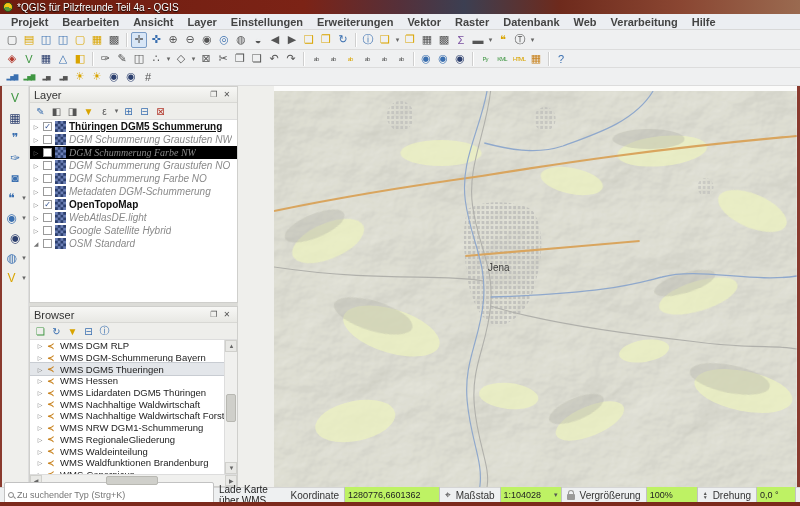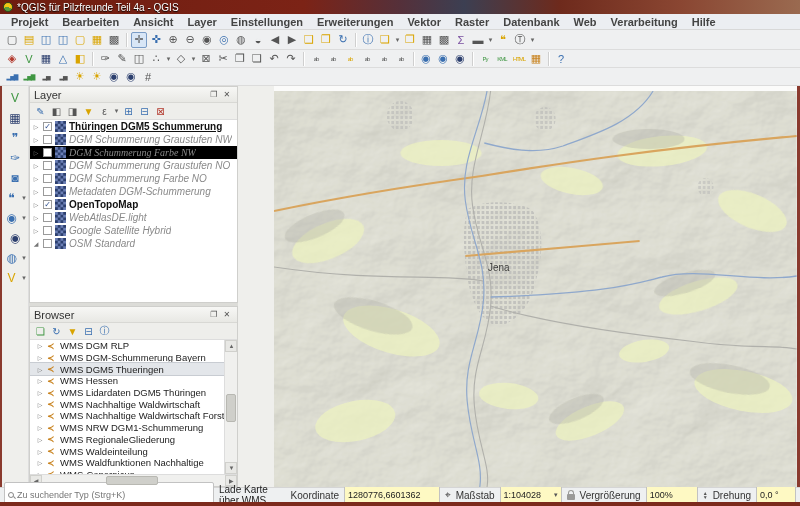--- a/index.html
+++ b/index.html
@@ -97,21 +97,21 @@
   
   .statusbar { height:15px; flex:0 0 15px; background:#eef0f1; border-top:1px solid #d5d5d5;
     display:flex; align-items:center; font-size:10px; color:#333; padding:0 4px; gap:5px; }
   .searchbox { width:210px; height:12px; background:#fff; border:1px solid #c2c2c2; border-radius:2px;
     display:flex; align-items:center; padding:12px 3px; gap:3px; }
   .searchbox input { border:none; outline:none; flex:1; font-size:9px; color:#999; font-family:inherit; background:transparent; }
   .mag { width:6px; height:6px; border:1px solid #888; border-radius:50%; position:relative; flex:0 0 6px; }
   .mag::after { content:""; position:absolute; width:3px; height:1px; background:#888; transform:rotate(45deg); right:-3px; bottom:-1px; }
   .sb-msg { flex:1; color:#222; }
   .sb-label { color:#333; }
-  .sb-box { background:#fef9c3; border:1px solid #c2c2c2; height:20px; display:flex; align-items:center;
+  .sb-box { background:#bef264; border:1px solid #c2c2c2; height:20px; display:flex; align-items:center;
     padding:0 3px; font-size:9px; color:#222; }
   .spin { display:flex; flex-direction:column; font-size:5px; line-height:4px; color:#555; }
   .lock { width:8px; height:6px; background:#9a9a98; border-radius:1px; position:relative; margin-top:3px; }
   .lock::before { content:""; position:absolute; top:-4px; left:1px; width:4px; height:4px;
     border:1.5px solid #9a9a98; border-bottom:none; border-radius:3px 3px 0 0; }
   .bottom-strip { height:4px; flex:0 0 4px; background:#7c2a1c; }
 </style>
 </head>
 <body>
 
@@ -418,21 +418,21 @@
               <span class="blabel">WMS RegionaleGliederung</span>
             </div>
             <div class="brow">
               <span class="exp">▷</span>
               <span class="wms">≺</span>
               <span class="blabel">WMS Waldeinteilung</span>
             </div>
             <div class="brow">
               <span class="exp">▷</span>
               <span class="wms">≺</span>
-              <span class="blabel">WMS Waldfunktionen Nachhaltige</span>
+              <span class="blabel">WMS Waldfunktionen Brandenburg</span>
             </div>
             <div class="brow">
               <span class="exp">▷</span>
               <span class="wms">≺</span>
               <span class="blabel">WMS-Copernicus</span>
             </div>
           </div>
         <div class="hscroll">
           <div class="sbtn">◀</div>
           <div class="track">

